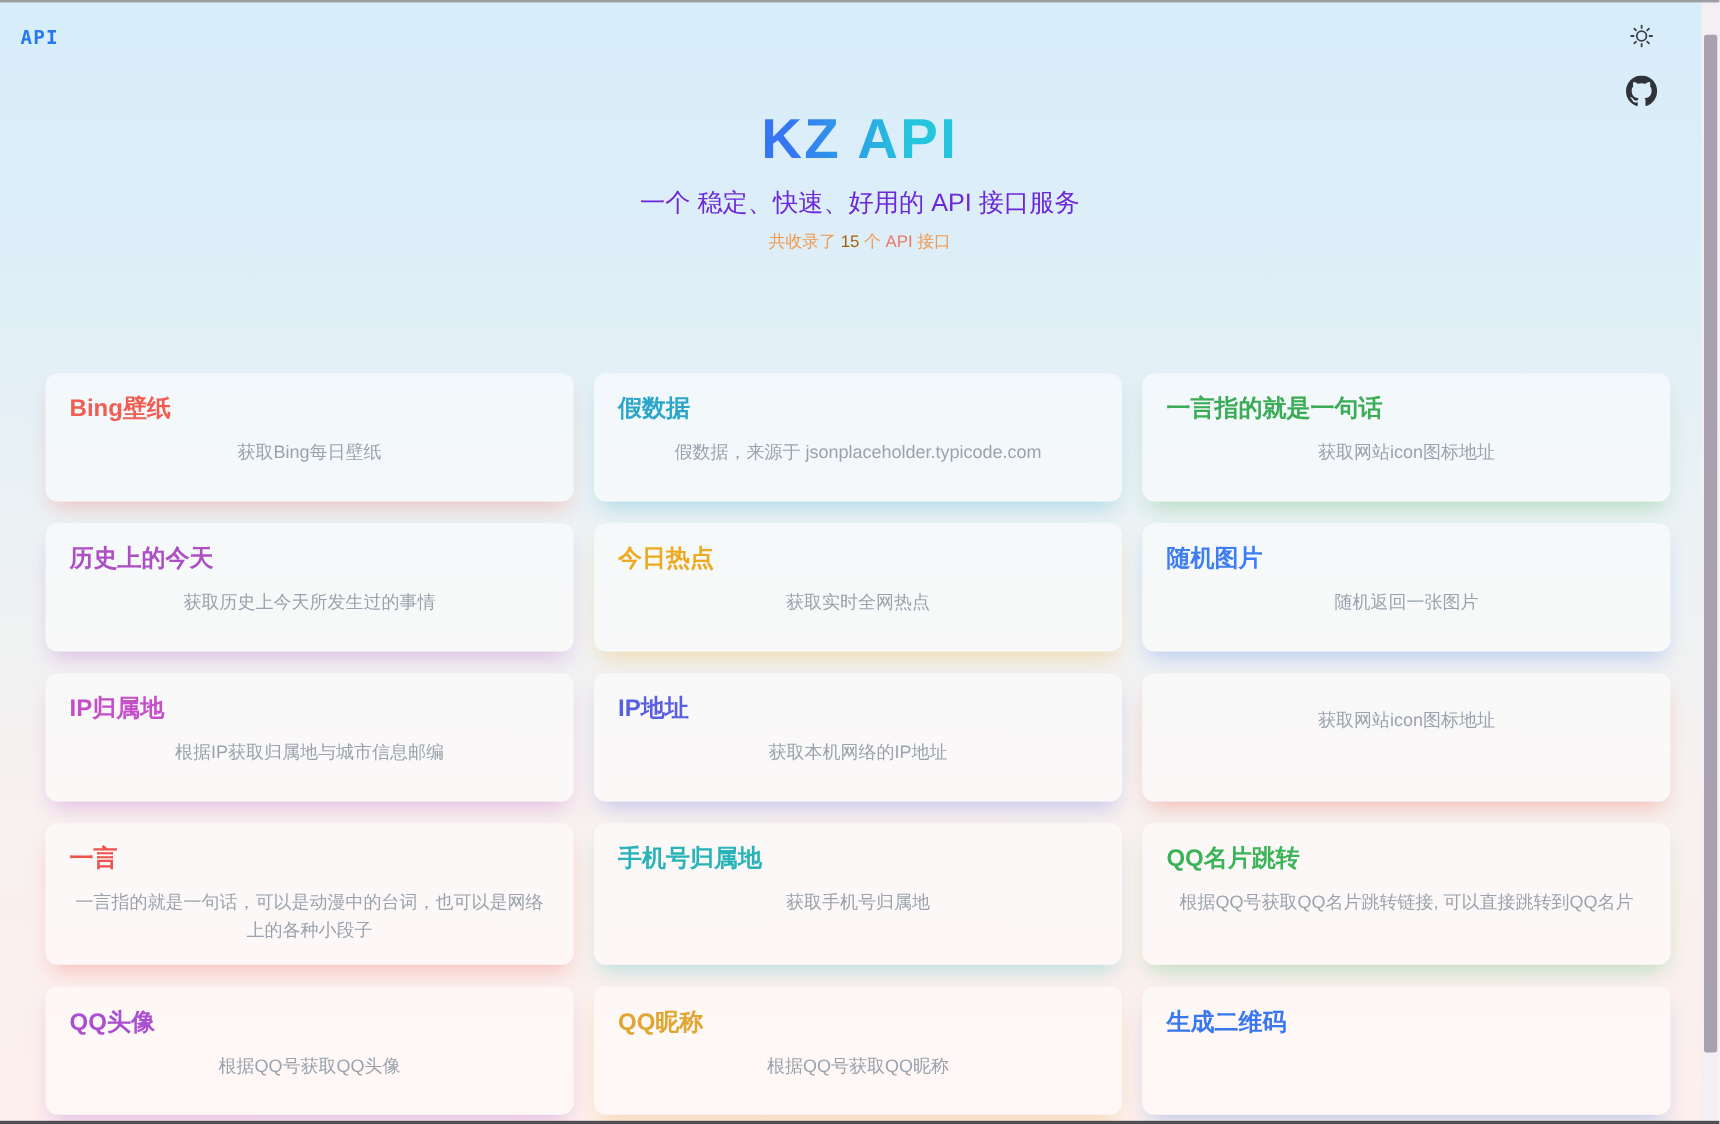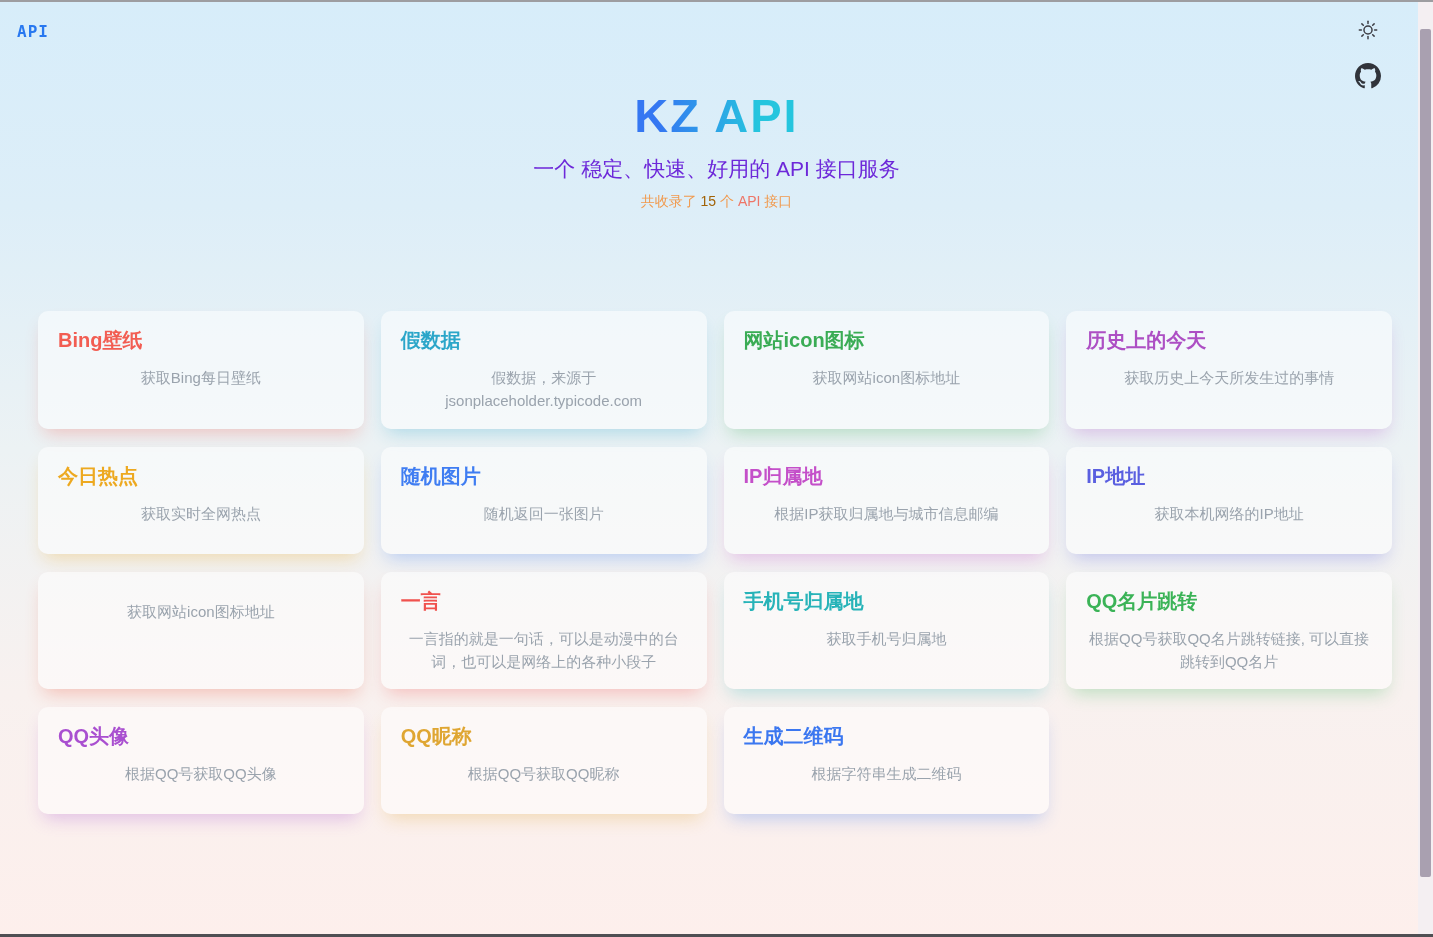--- a/index.html
+++ b/index.html
@@ -28,21 +28,21 @@
     -webkit-background-clip:text;background-clip:text;color:transparent;
   }
   .hero-subtitle{color:#6d28d9;font-size:21px;margin-top:12px;}
   .hero-count{font-size:14px;margin-top:10px;}
   .count-orange{color:#f19a4e;}
   .count-num{color:#a16207;}
   .count-api{color:#ee7668;}
 
   .grid{
     margin:100px 0 0 38px;width:1354px;
-    display:grid;grid-template-columns:repeat(4,1fr);
+    display:grid;grid-template-columns:repeat(3,1fr);
     column-gap:17px;row-gap:18px;
   }
   .card{
     background:rgba(255,255,255,0.52);
     border-radius:10px;padding:16px 20px;min-height:107px;box-sizing:border-box;
     box-shadow:0 10px 18px -6px var(--glow,rgba(0,0,0,0.15));
     cursor:pointer;
   }
   .card-title{font-size:20px;font-weight:bold;color:var(--c,#333);}
   .card-desc{margin-top:12px;font-size:15px;color:#9aa3ad;line-height:1.55;max-width:400px;text-align:center;}
@@ -88,21 +88,21 @@
 <main class="grid">
   <div class="card" style="--c: #f25d52; --glow: #f25d5252;">
     <div class="card-title">Bing壁纸</div>
     <div class="card-desc">获取Bing每日壁纸</div>
   </div>
   <div class="card" style="--c: #2ba6c9; --glow: #2ba6c952;">
     <div class="card-title">假数据</div>
     <div class="card-desc">假数据，来源于 jsonplaceholder.typicode.com</div>
   </div>
   <div class="card" style="--c: #3aac55; --glow: #3aac5552;">
-    <div class="card-title">网站icon图标</div>
+    <div class="card-title">一言指的就是一句话</div>
     <div class="card-desc">获取网站icon图标地址</div>
   </div>
   <div class="card" style="--c: #ad4fc4; --glow: #ad4fc452;">
     <div class="card-title">历史上的今天</div>
     <div class="card-desc">获取历史上今天所发生过的事情</div>
   </div>
   <div class="card" style="--c: #eda920; --glow: #eda92052;">
     <div class="card-title">今日热点</div>
     <div class="card-desc">获取实时全网热点</div>
   </div>
@@ -136,20 +136,19 @@
   <div class="card" style="--c: #a94fd0; --glow: #a94fd052;">
     <div class="card-title">QQ头像</div>
     <div class="card-desc">根据QQ号获取QQ头像</div>
   </div>
   <div class="card" style="--c: #dfa632; --glow: #dfa63252;">
     <div class="card-title">QQ昵称</div>
     <div class="card-desc">根据QQ号获取QQ昵称</div>
   </div>
   <div class="card" style="--c: #3b77f0; --glow: #3b77f052;">
     <div class="card-title">生成二维码</div>
-    <div class="card-desc">根据字符串生成二维码</div>
   </div>
 </main>
 
 <div class="scrollbar">
   <div class="scroll-thumb"></div>
 </div>
 <div class="bottom-edge"></div>
 
 </body></html>

